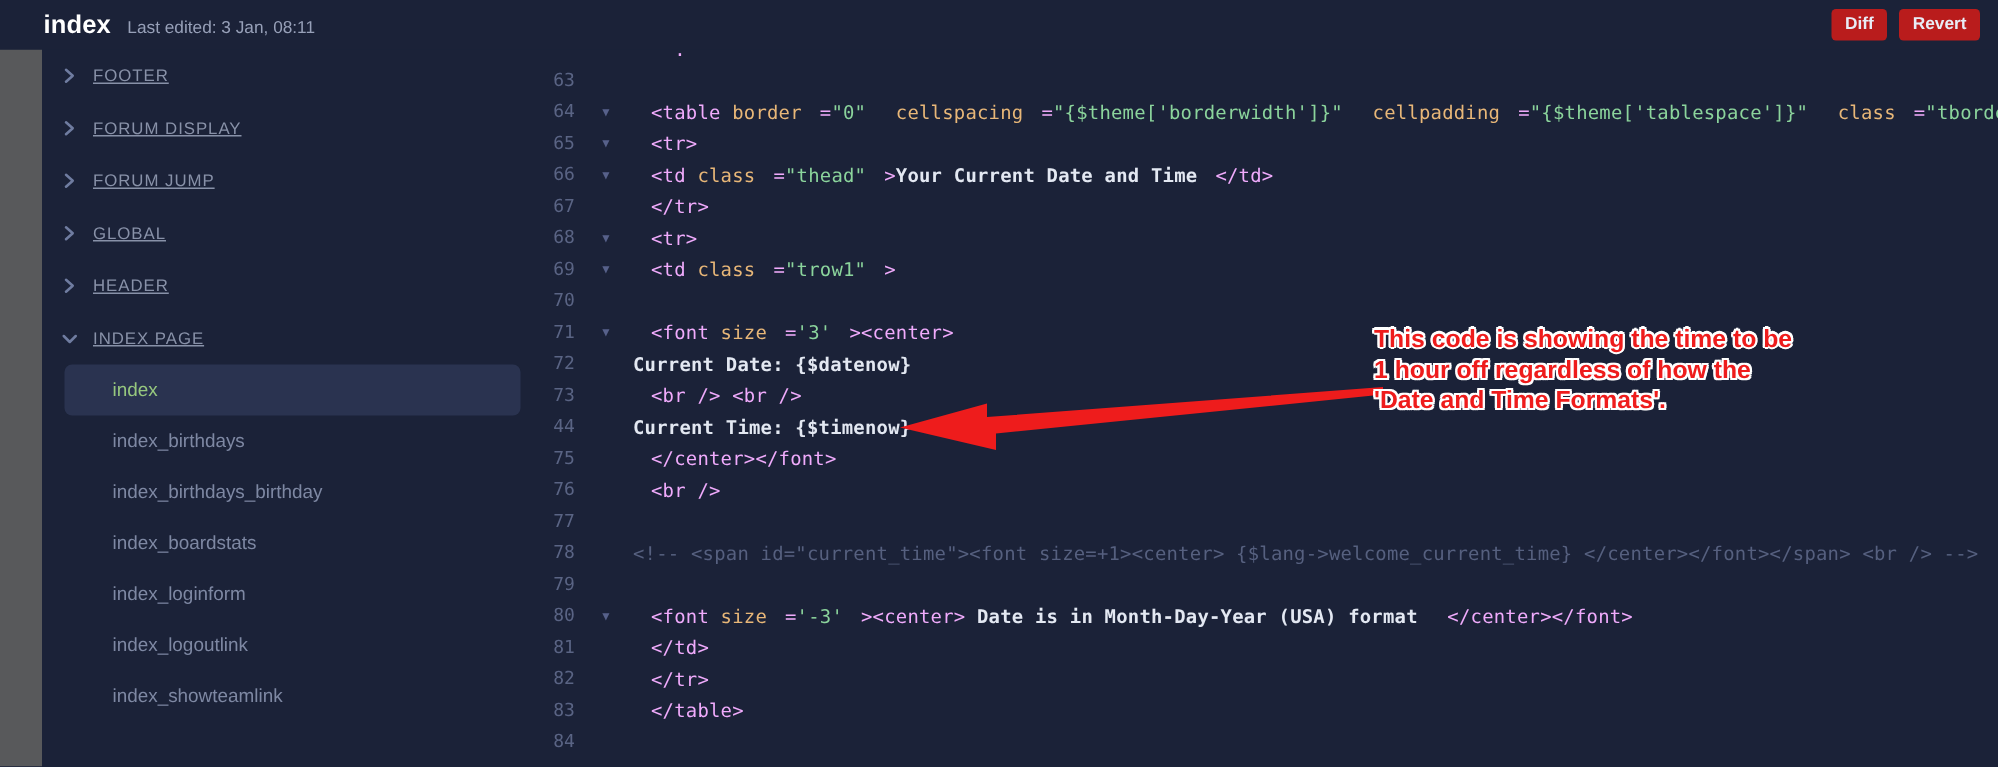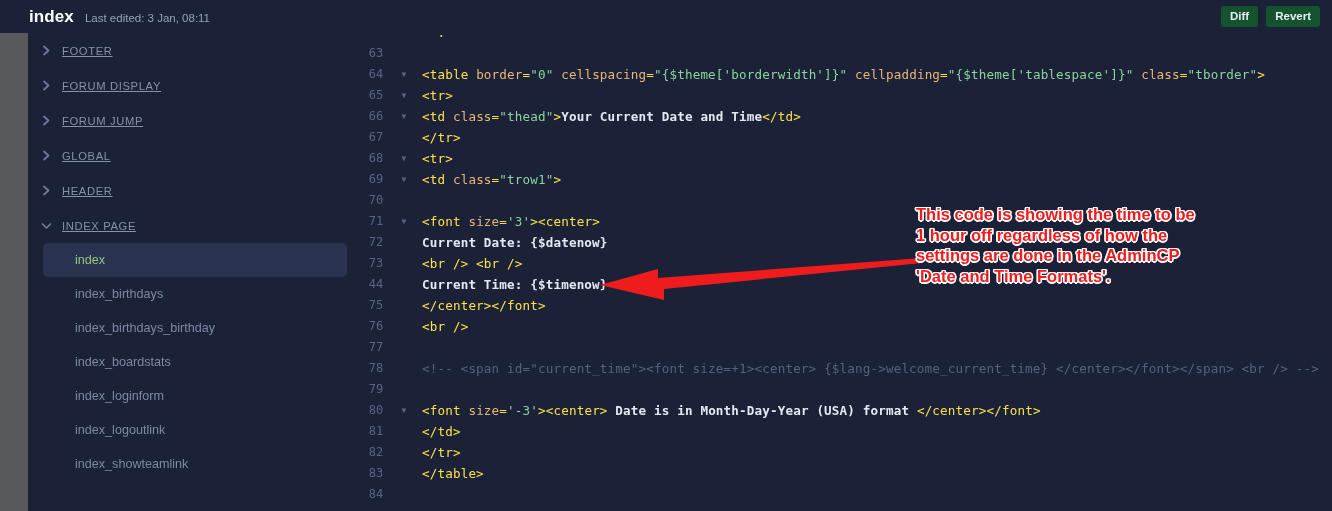--- a/index.html
+++ b/index.html
@@ -20,21 +20,21 @@
   }
   .topbar-left { display: flex; align-items: baseline; padding-left: 29px; }
   .doc-title {
     color: #ffffff; font-size: 17px; font-weight: bold; letter-spacing: 0.1px;
   }
   .doc-meta { color: #97a0b8; font-size: 11.5px; margin-left: 11px; }
   .topbar-right {
     margin-left: auto; display: flex; align-items: center; gap: 8px; padding-right: 12px;
   }
   .tb-btn {
-    background: #14532d; color: #e8ecf5;
+    background: #b91c1c; color: #e8ecf5;
     border: none; border-radius: 3px;
     font-size: 11.5px; font-weight: bold;
     font-family: "Liberation Sans", sans-serif;
     padding: 4px 9px 5px 9px; cursor: pointer; line-height: 1.1;
   }
 
   
   .scroll-strip {
     position: absolute; left: 0; top: 33px; width: 28px; height: 478px;
     background: #58595b;
@@ -84,29 +84,29 @@
   }
   .fold {
     position: absolute; left: 39px; top: 0; width: 10px;
     color: #57618a; font-size: 8px; text-align: center;
   }
   .code {
     position: absolute; left: 62px; top: 0;
     font-size: 12.6px; letter-spacing: 0.15px;
   }
   
-  .t-tag  { color: #fde047; }
+  .t-tag  { color: #f0abfc; margin-left: 12px; }
   .t-attr { color: #e8b778; }
   .t-str  { color: #8bd49c; }
   .t-txt  { color: #e3e8f2; font-weight: bold; }
   .t-cmt  { color: #56607f; }
 
   
   .anno {
-    position: absolute; left: 916px; top: 204px; width: 400px;
+    position: absolute; left: 916px; top: 216px; width: 400px;
     z-index: 30; pointer-events: none;
   }
   .anno-line {
     color: #ee1c1c; font-size: 16.5px; font-weight: bold;
     font-family: "Liberation Sans", sans-serif;
     line-height: 20.6px; white-space: nowrap;
     text-shadow:
       -1.3px -1.3px 0 #fff,  1.3px -1.3px 0 #fff,
       -1.3px  1.3px 0 #fff,  1.3px  1.3px 0 #fff,
        0    -1.5px 0 #fff,   0     1.5px 0 #fff,
@@ -237,17 +237,16 @@
       </div>
   </div>
 
   <svg class="arrow-svg" viewBox="0 0 330 62">
     <polygon points="4,31 62,15 62,24 326,4 326,9 68,35 68,46" fill="#ee1c1c"></polygon>
   </svg>
 
   <div class="anno" id="anno">
       <div class="anno-line">This code is showing the time to be</div>
       <div class="anno-line">1 hour off regardless of how the</div>
-      <div class="anno-line">settings are done in the AdminCP</div>
       <div class="anno-line">'Date and Time Formats'.</div>
     </div>
 
 </div>
 
 </body></html>

